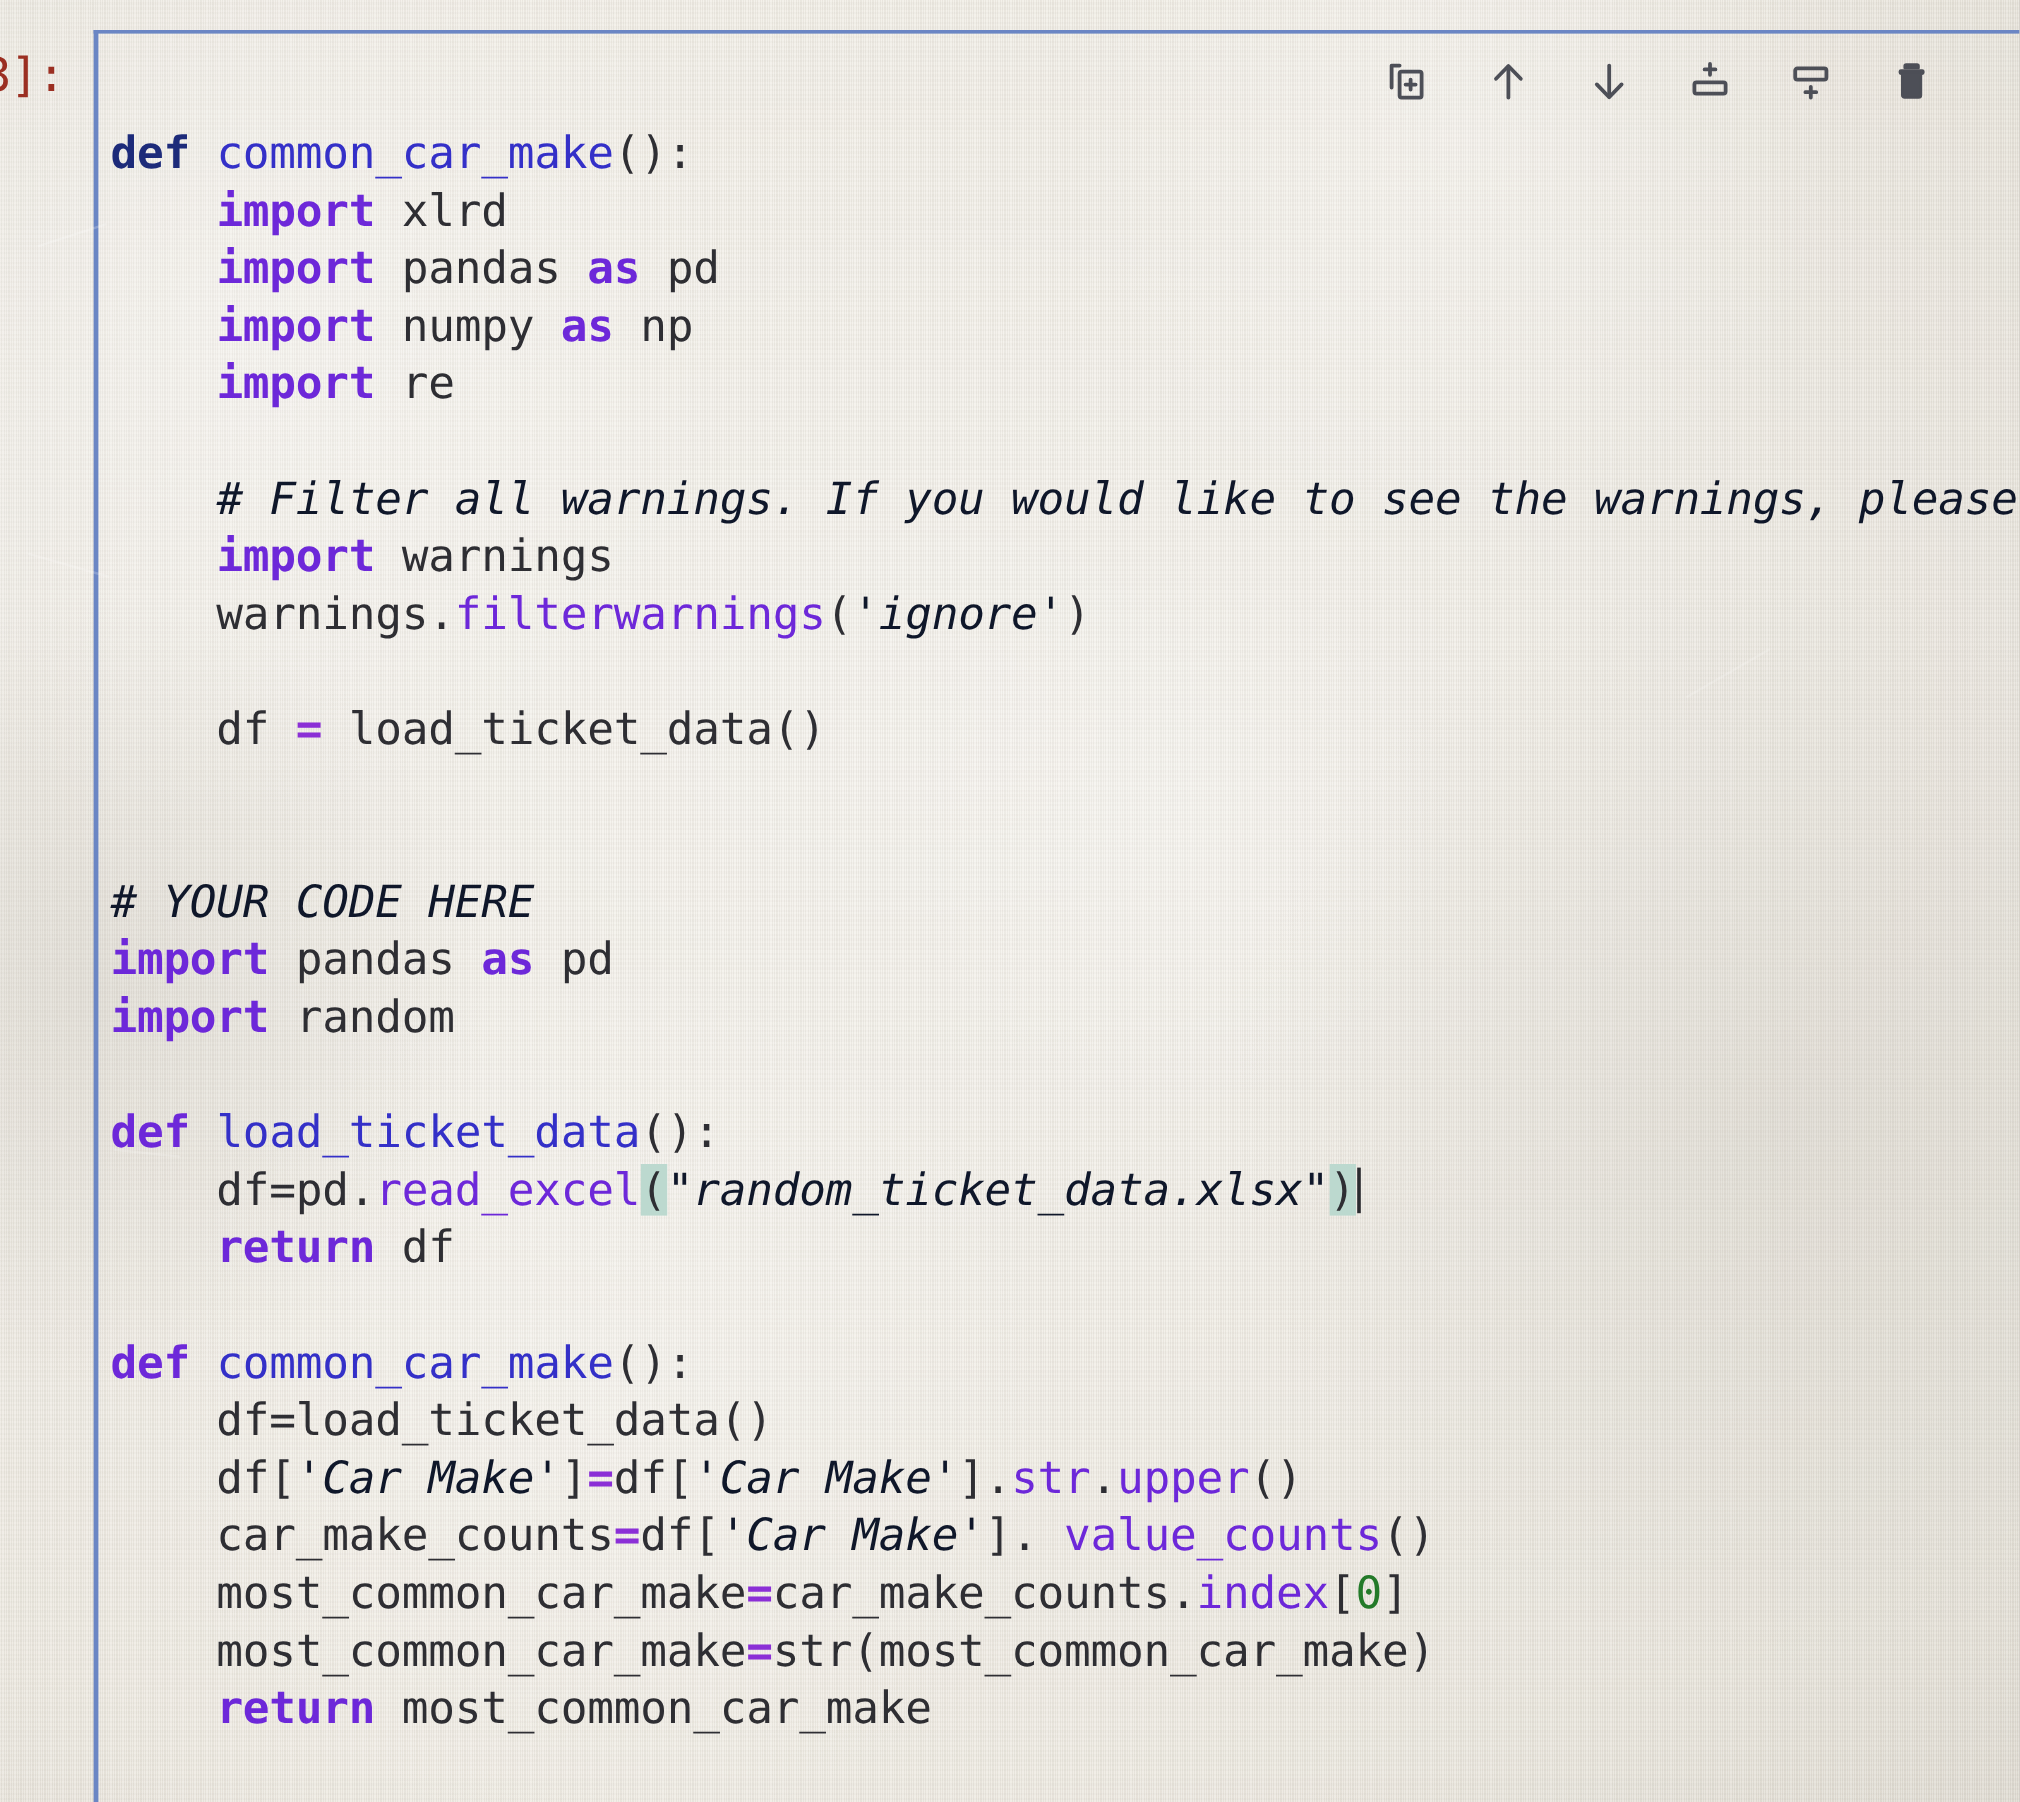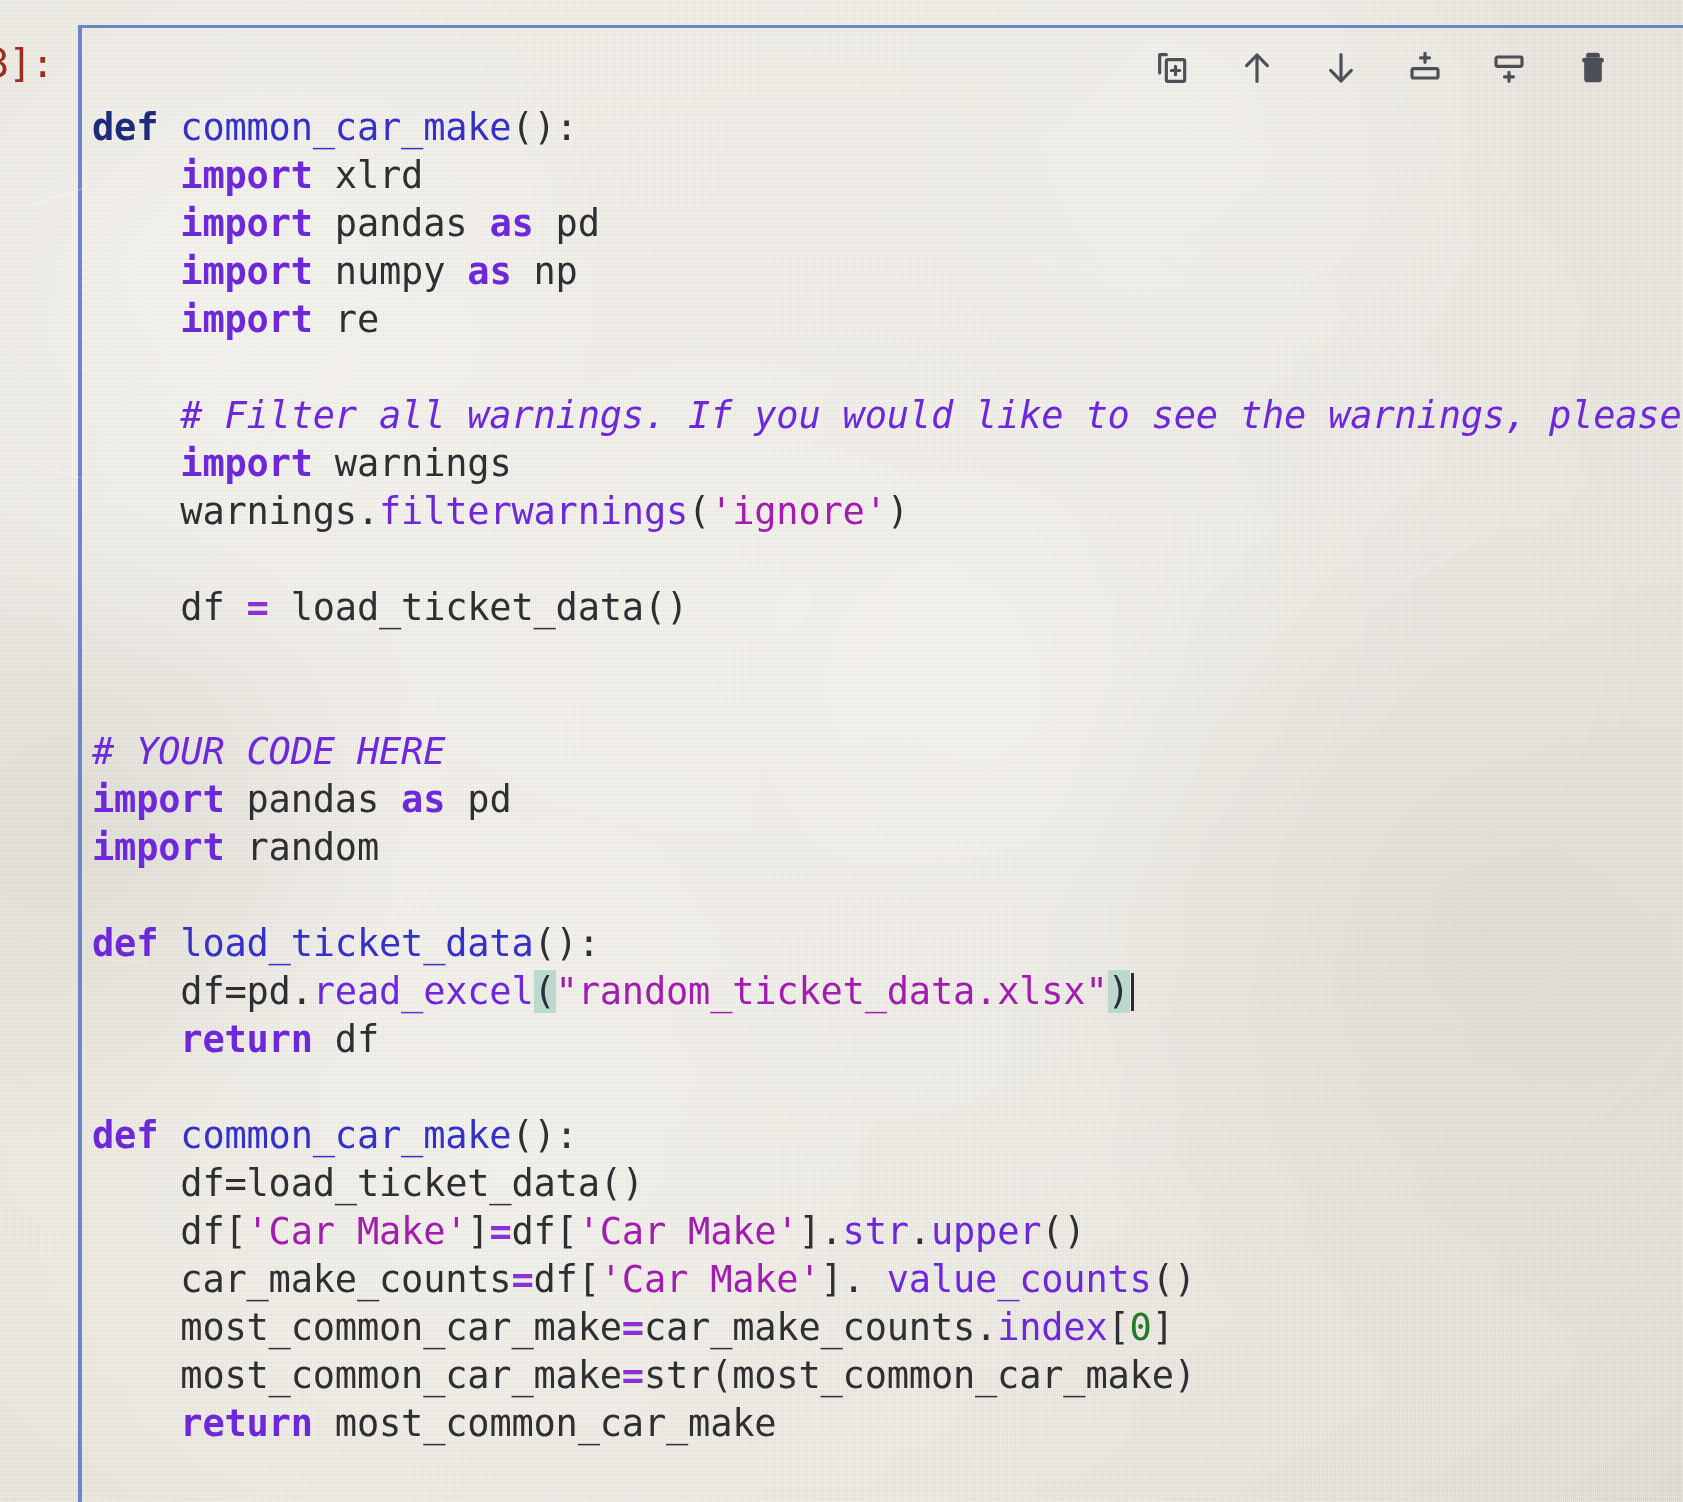--- a/index.html
+++ b/index.html
@@ -118,22 +118,22 @@
     margin-top: 36px;
   }
   .ln { height: 48px; white-space: pre; }
   .ln.blank { color: transparent; }
 
   
   .kw   { color: #6d28d9; font-weight: bold; }   
   .kw2  { color: #1d2b7a; font-weight: bold; }   
   .fn   { color: #3430c8; }                      
   .call { color: #6d28d9; }                      
-  .str  { color: #a21caf; }                      
-  .cmt  { color: #6d28d9; font-style: italic; }  
+  .str  { color: #0f172a; font-style: italic; }                      
+  .cmt  { color: #0f172a; font-style: italic; }  
   .op   { color: #8b2fd6; font-weight: bold; }   
   .num  { color: #237a29; }                      
   .pl   { color: #2e2e33; }                      
   .brk  { background: #bcd9cf; }                 
   .cursor {
     display: inline-block;
     width: 3px;
     height: 38px;
     background: #2b2b30;
     vertical-align: -7px;

